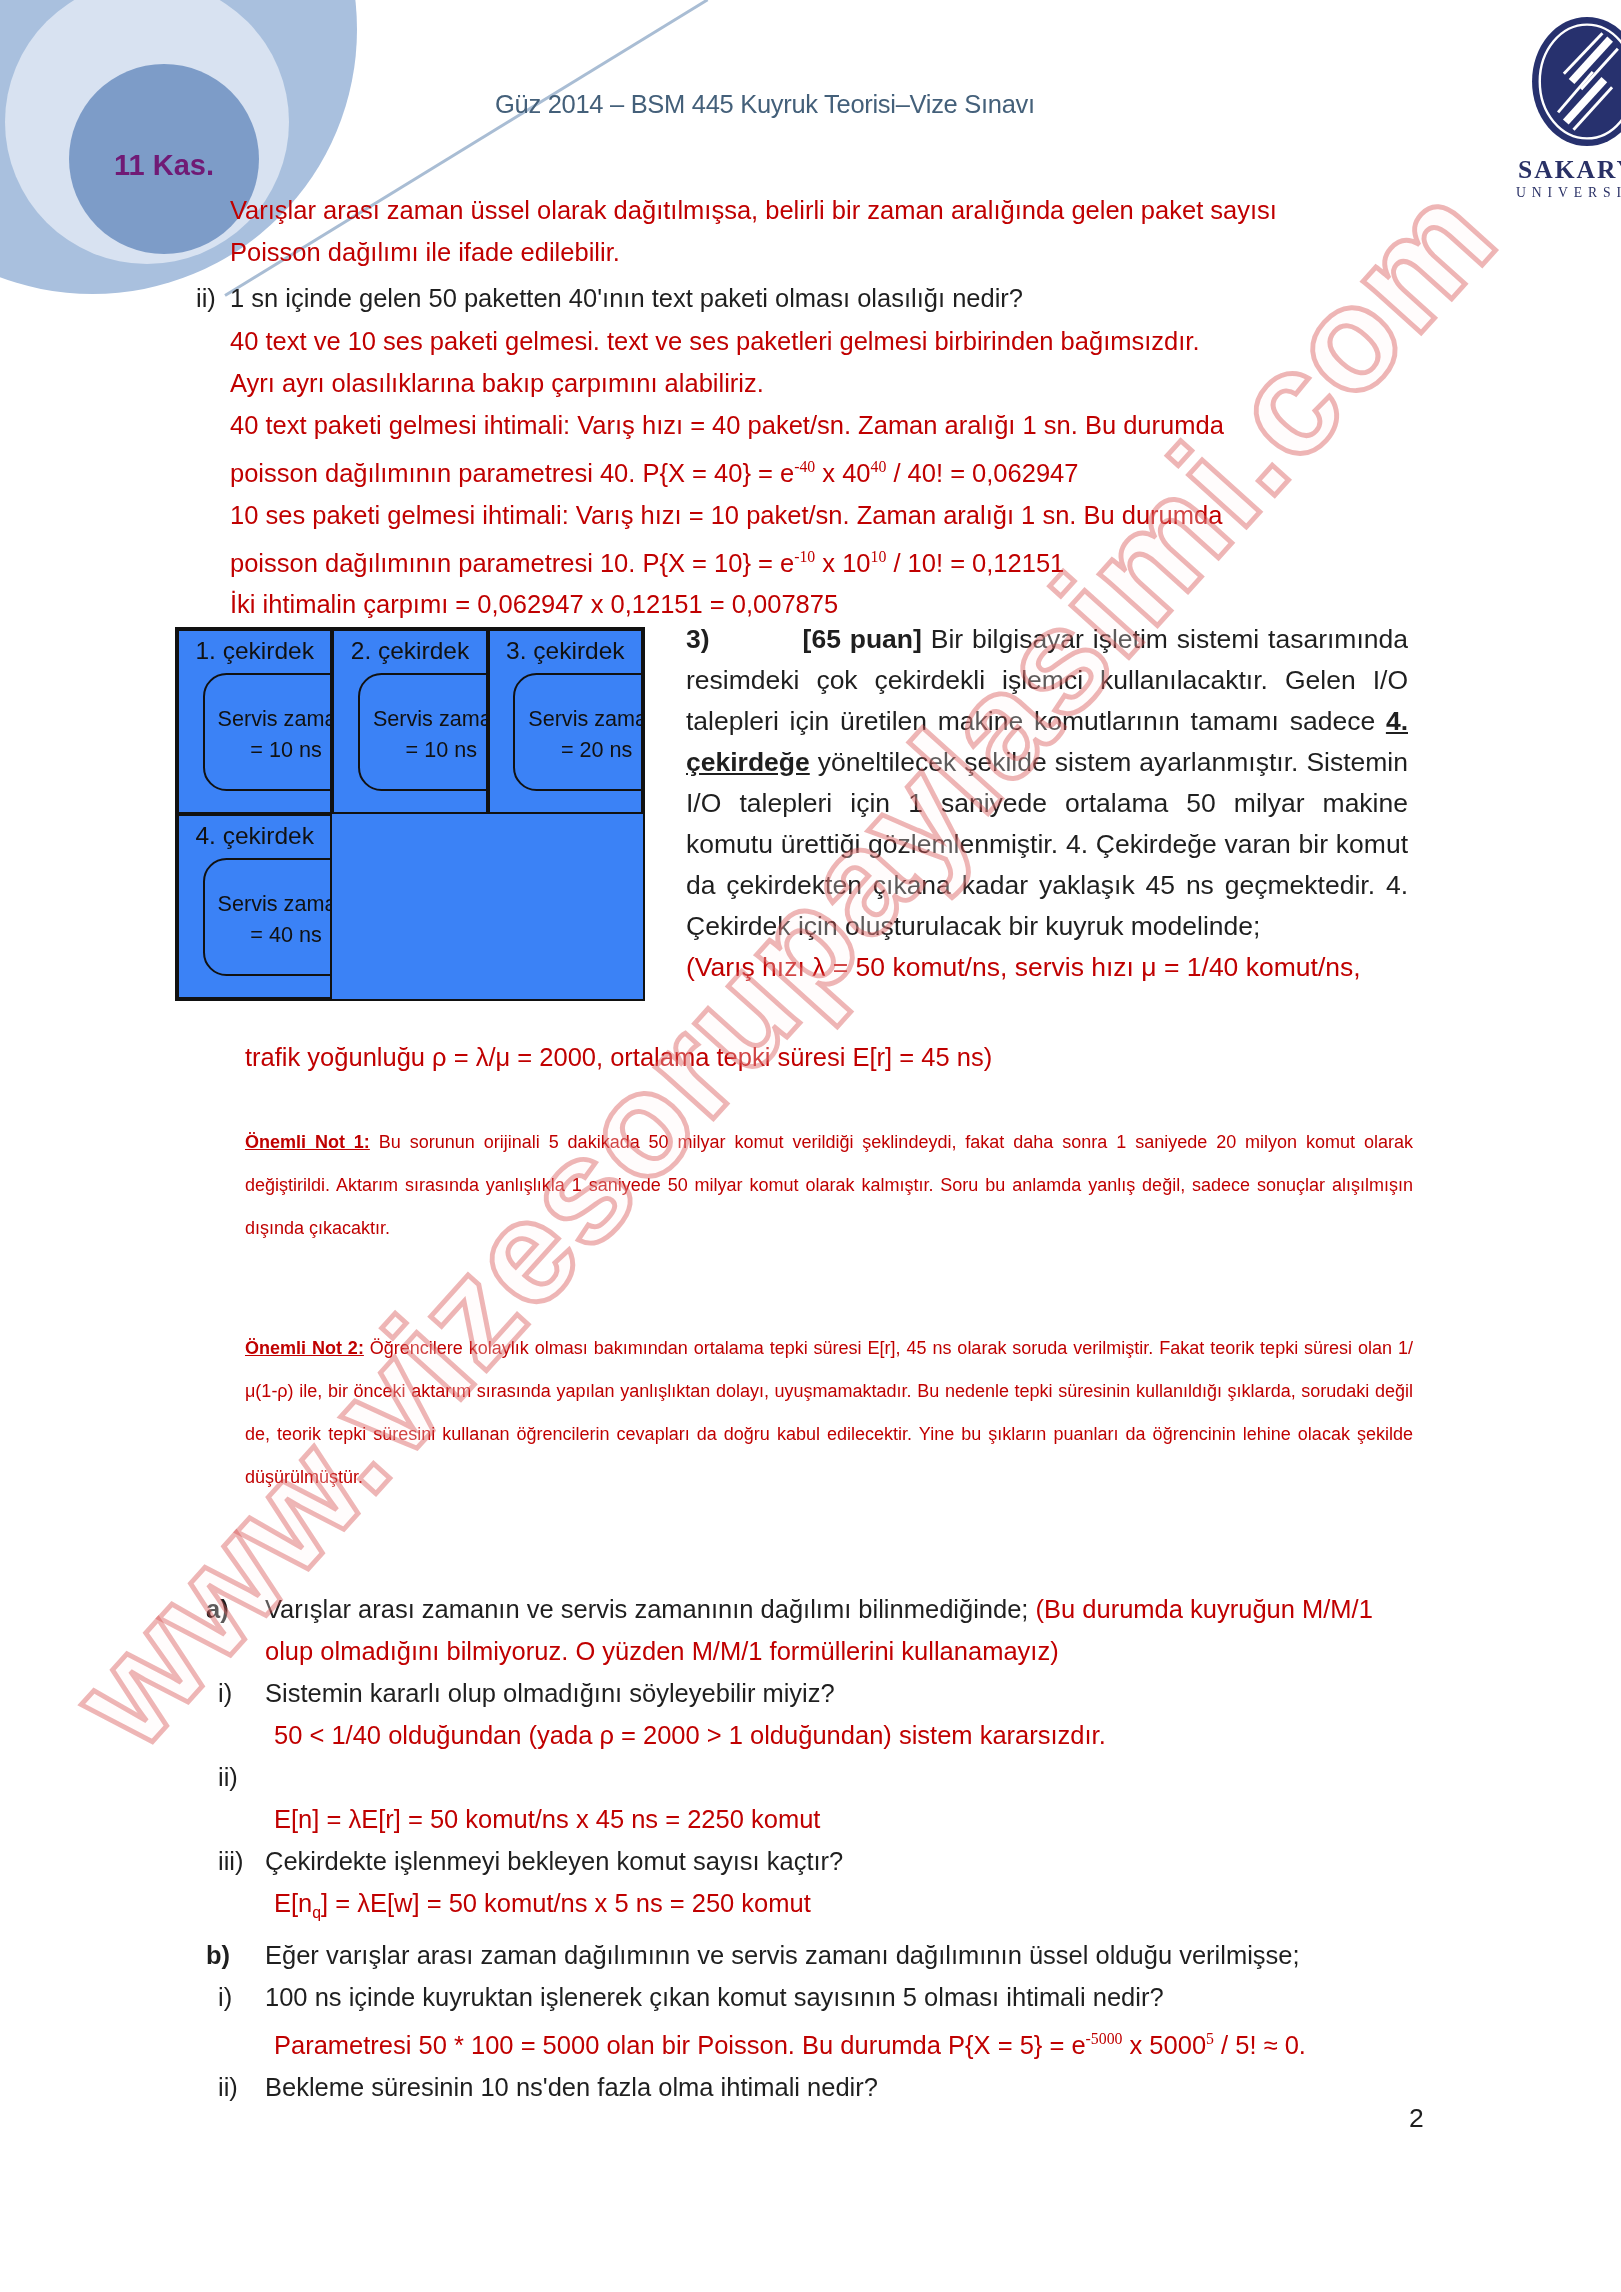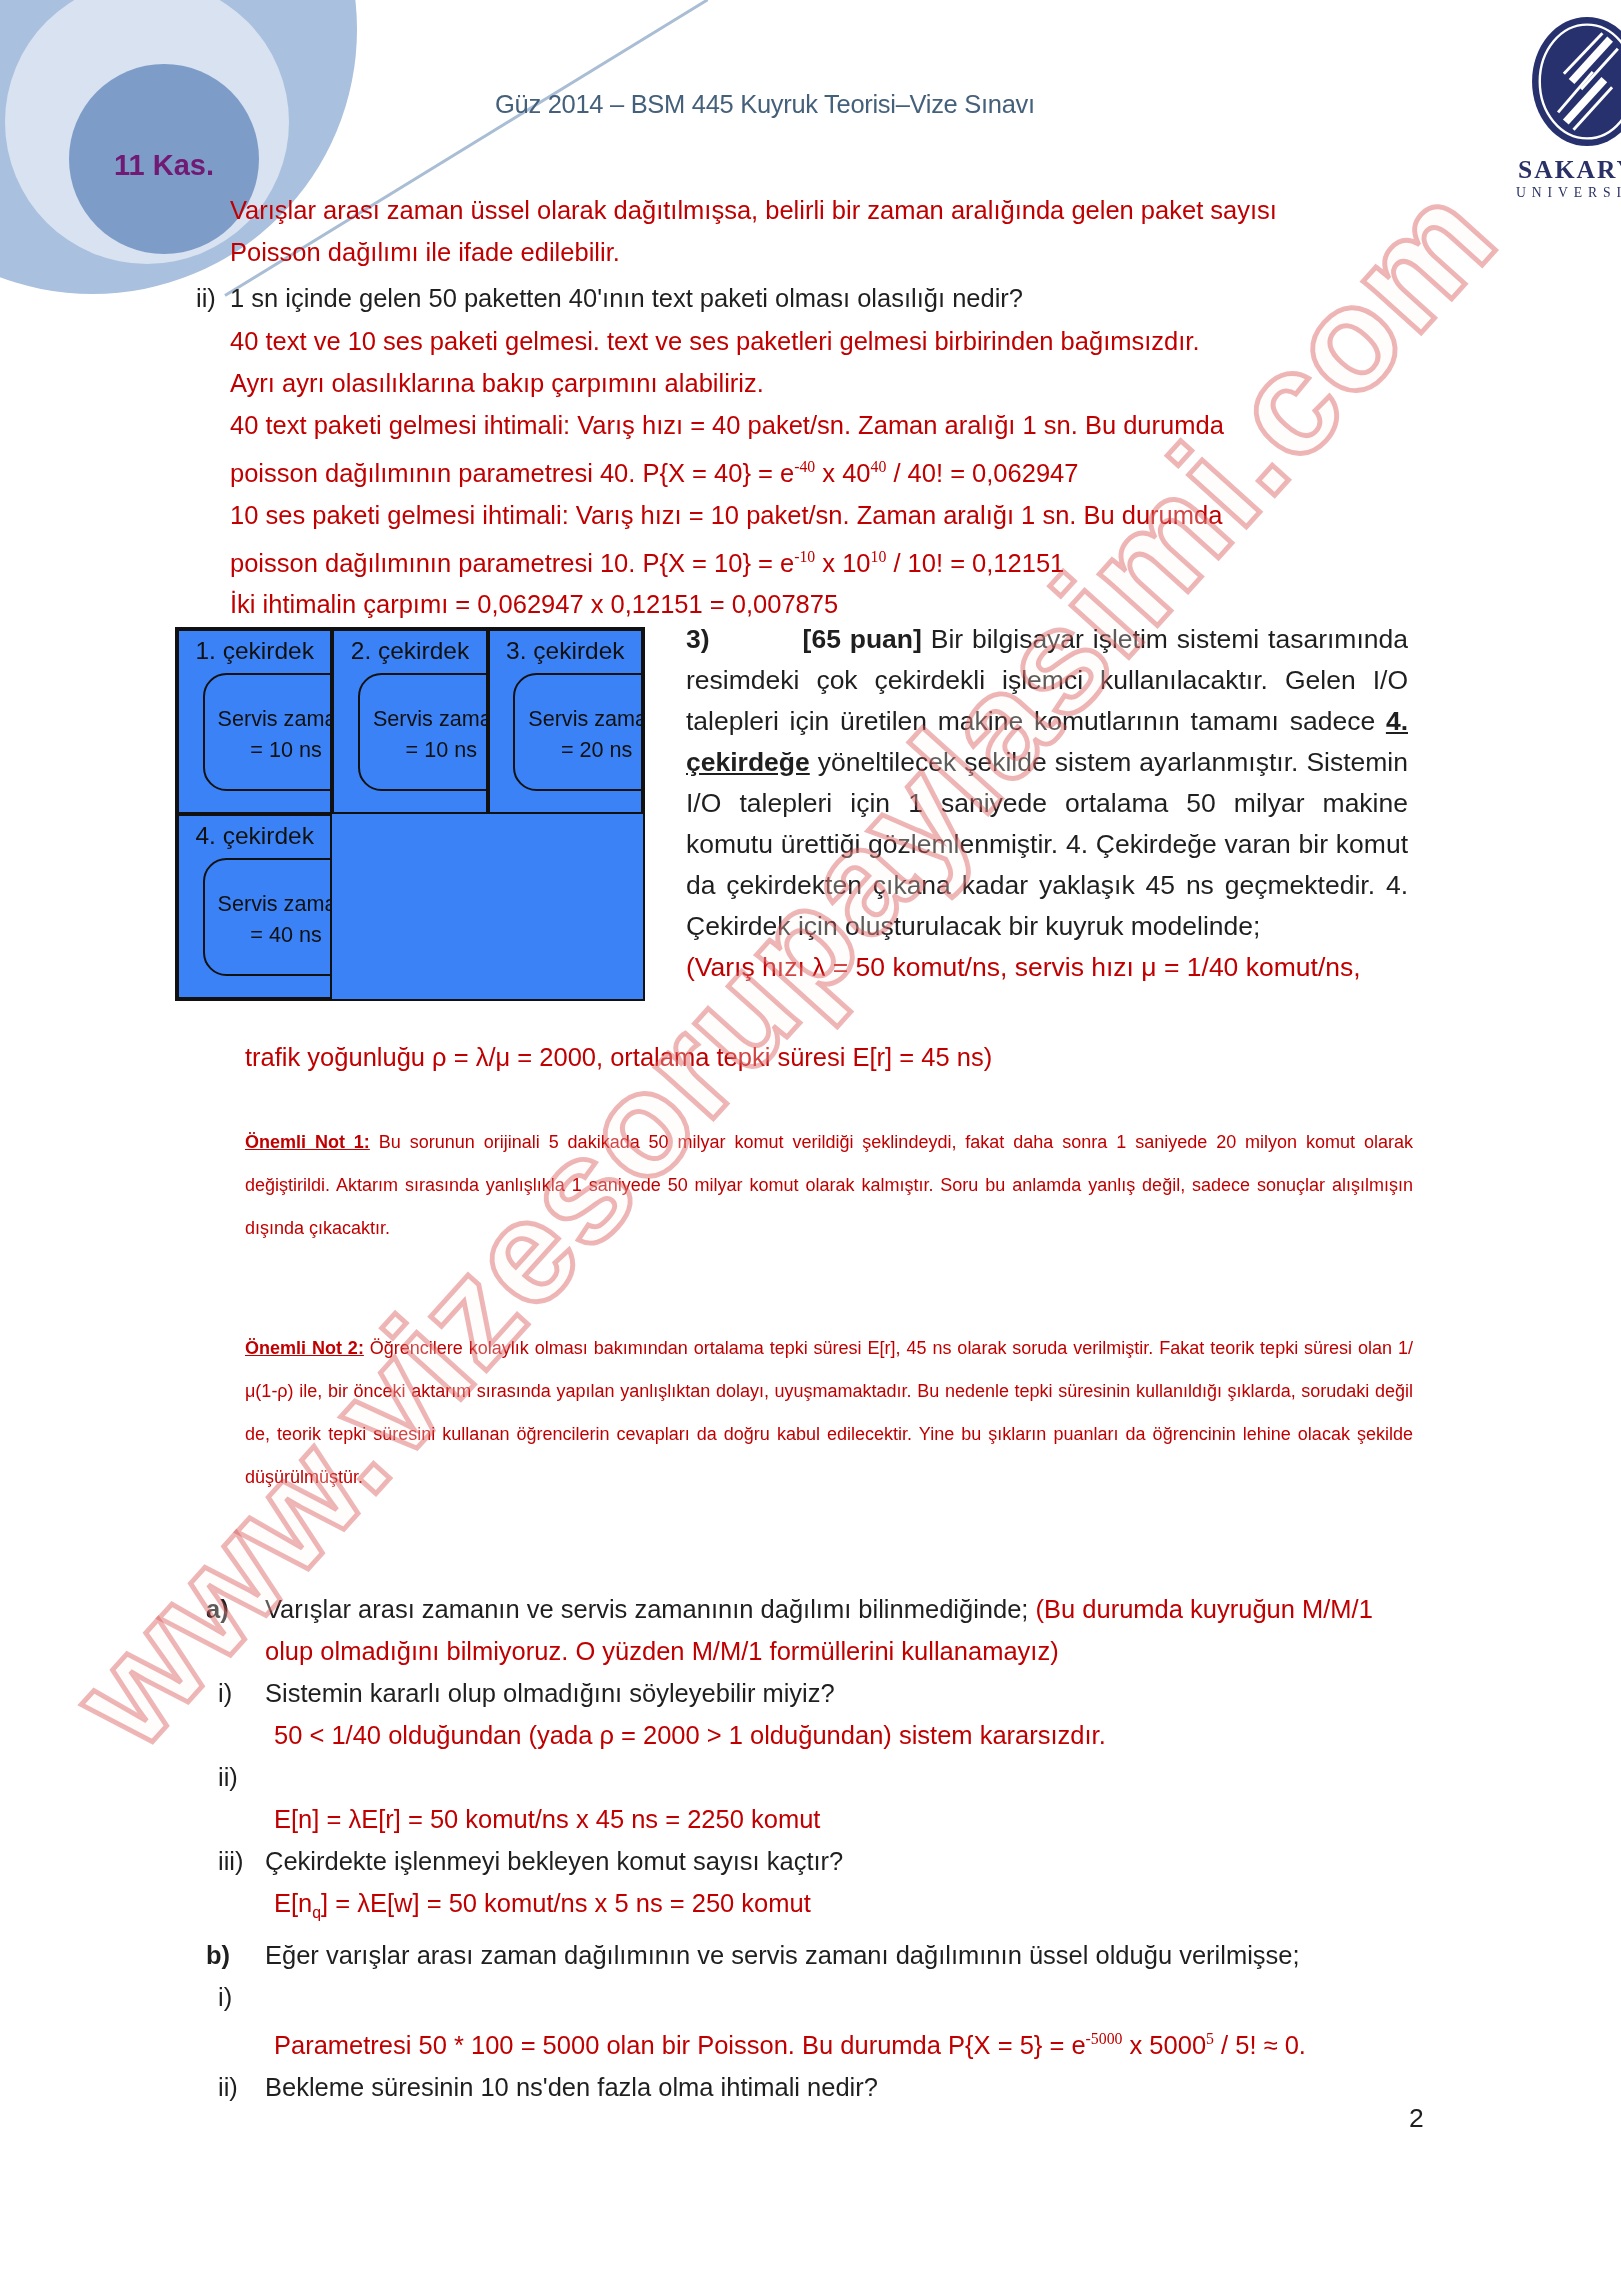--- a/index.html
+++ b/index.html
@@ -172,20 +172,21 @@
       <span class="mk">iii)</span>
       <div>Çekirdekte işlenmeyi bekleyen komut sayısı kaçtır?</div>
     </div>
     <div class="r-ans red"><span>E[n</span><sub>q</sub><span>] = λE[w] = 50 komut/ns x 5 ns = 250 komut</span></div>
     <div class="row r-ab">
       <span class="mk">b)</span>
       <div class="txt">Eğer varışlar arası zaman dağılımının ve servis zamanı dağılımının üssel olduğu verilmişse;</div>
     </div>
     <div class="row r-sub">
       <span class="mk">i)</span>
+      <div>100 ns içinde kuyruktan işlenerek çıkan komut sayısının 5 olması ihtimali nedir?</div>
     </div>
     <div class="r-ans red"><span>Parametresi 50 * 100 = 5000 olan bir Poisson. Bu durumda P{X = 5} = e</span><sup>-5000</sup><span> x 5000</span><sup>5</sup><span> / 5! ≈ 0.</span></div>
     <div class="row r-sub">
       <span class="mk">ii)</span>
       <div>Bekleme süresinin 10 ns'den fazla olma ihtimali nedir?</div>
     </div>
   </div>
 
   <div class="abs pageno">2</div>
 </div>

